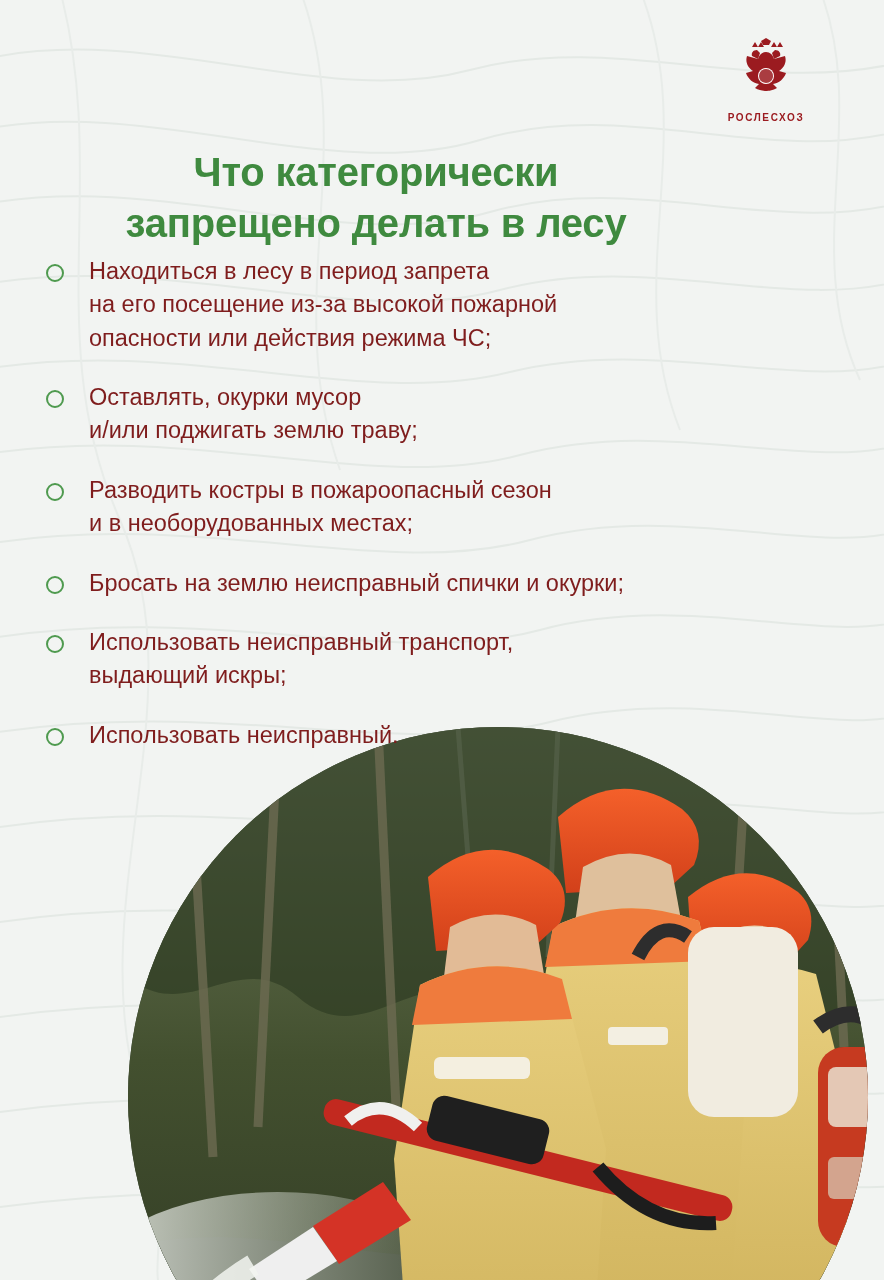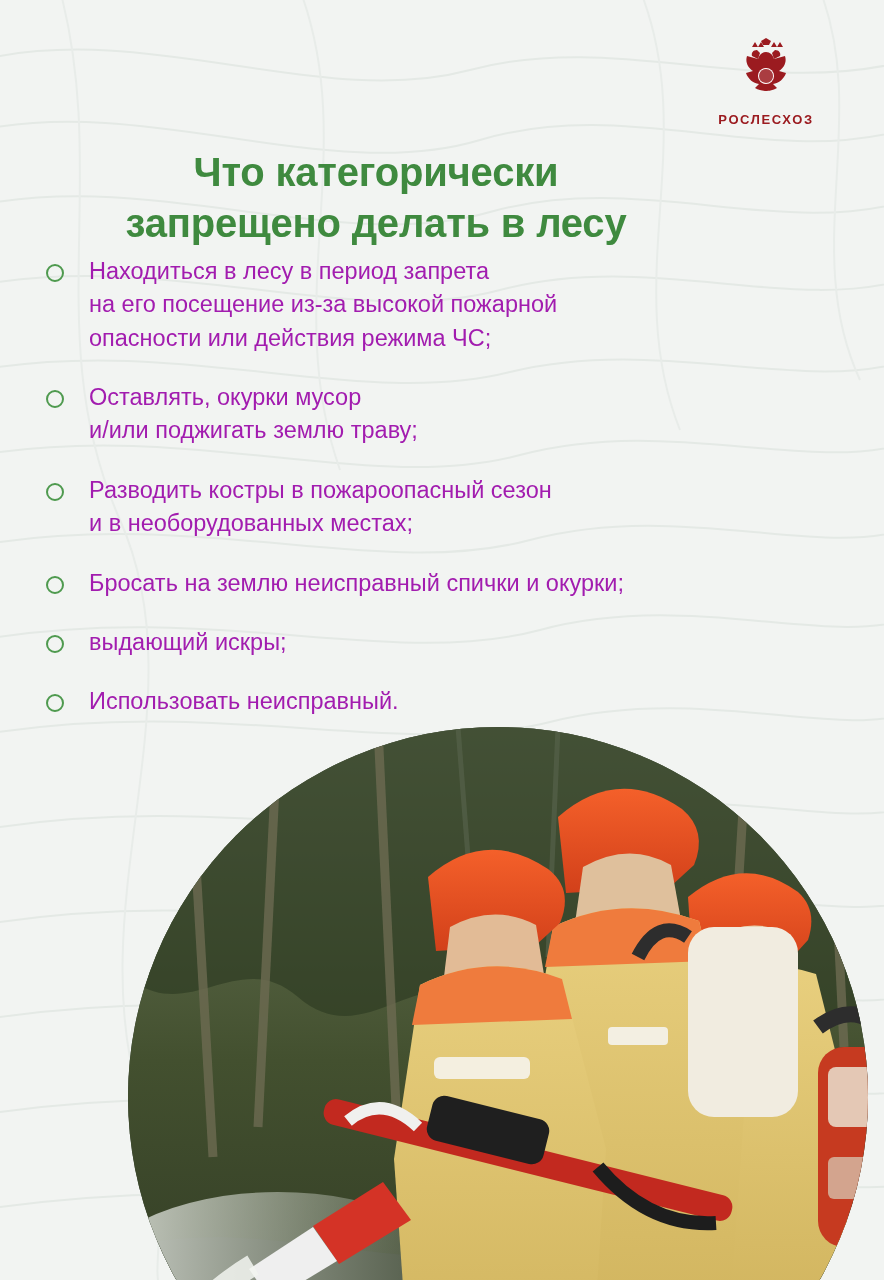--- a/index.html
+++ b/index.html
@@ -35,21 +35,21 @@
     width: 140px;
     text-align: center;
   }
   .logo-emblem {
     width: 62px;
     height: 66px;
     margin: 0 auto 8px auto;
     display: block;
   }
   .logo-text {
-    font-size: 13px;
+    font-size: 10px;
     letter-spacing: 1.6px;
     font-weight: bold;
     color: #9b1b20;
     font-family: "Liberation Sans", sans-serif;
   }
 
   
   .heading {
     position: absolute;
     top: 120px;
@@ -84,21 +84,21 @@
     flex: 0 0 auto;
     width: 18px;
     height: 18px;
     border: 2.5px solid #4f9a4f;
     border-radius: 50%;
     margin-top: 9px;
     margin-right: 25px;
     box-sizing: border-box;
   }
   .rule-text {
-    color: #a21caf;
+    color: #7f1d1d;
     font-size: 23.5px;
     line-height: 1.42;
     max-width: 700px;
   }
   .rule-text .line { display: block; }
 
   
   .photo-wrap {
     position: absolute;
     left: 128px;
@@ -198,20 +198,21 @@
     </li>
     <li class="rule">
       <span class="rule-marker"></span>
       <span class="rule-text">
         <span class="line">Бросать на землю неисправный спички и окурки;</span>
       </span>
     </li>
     <li class="rule">
       <span class="rule-marker"></span>
       <span class="rule-text">
+        <span class="line">Использовать неисправный транспорт,</span>
         <span class="line">выдающий искры;</span>
       </span>
     </li>
     <li class="rule">
       <span class="rule-marker"></span>
       <span class="rule-text">
         <span class="line">Использовать неисправный.</span>
       </span>
     </li>
   </ul>

